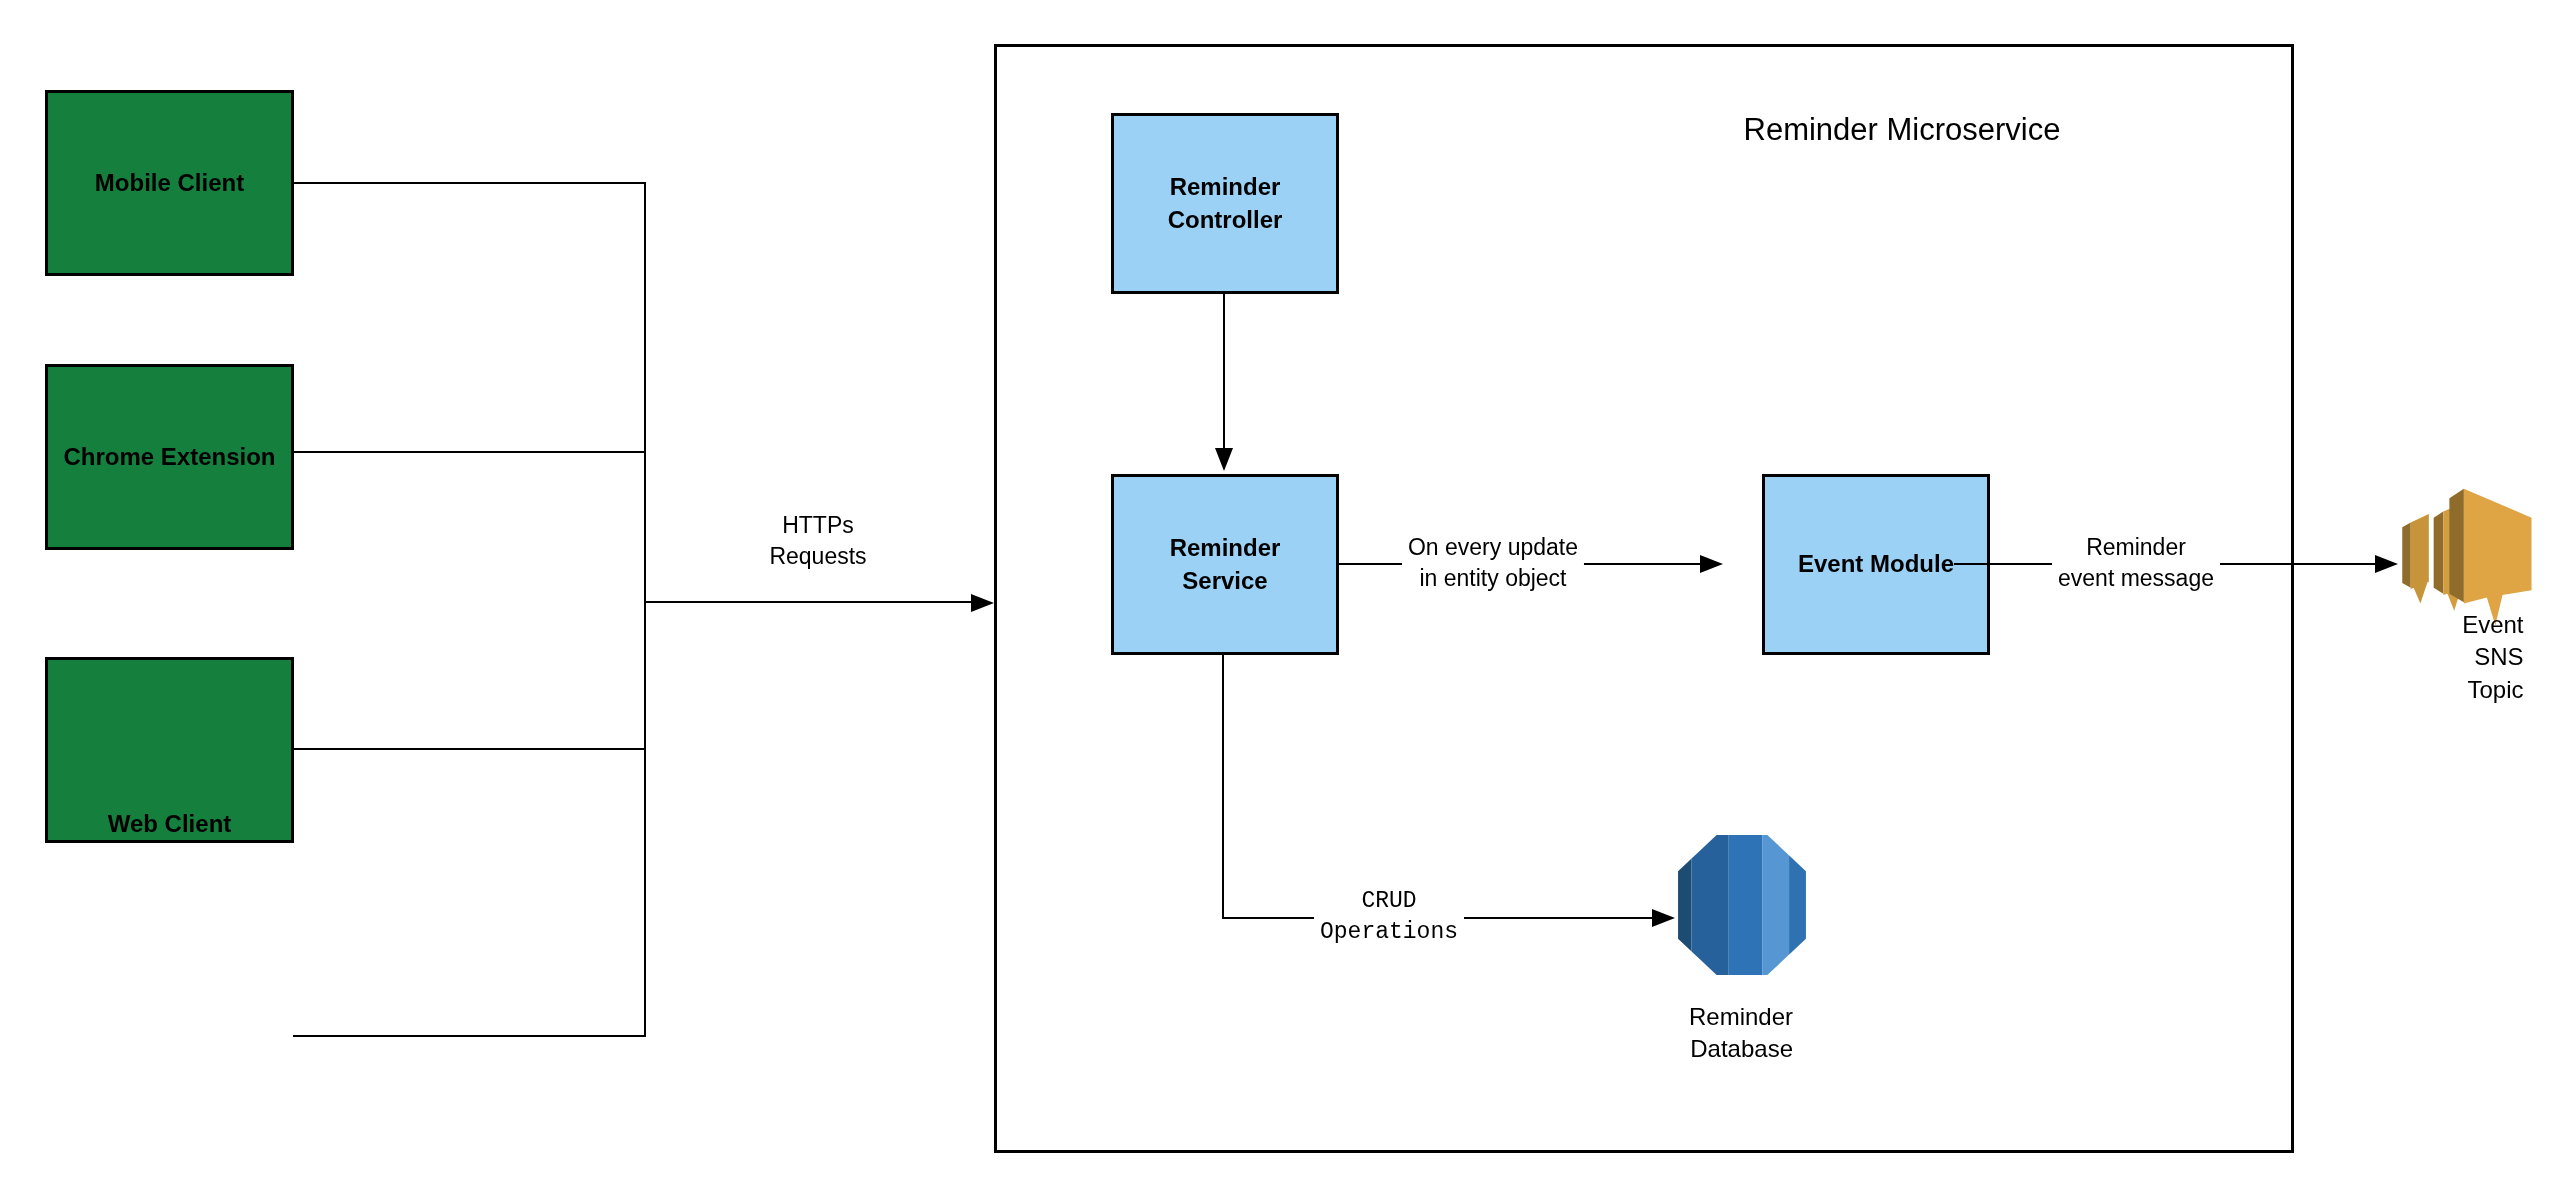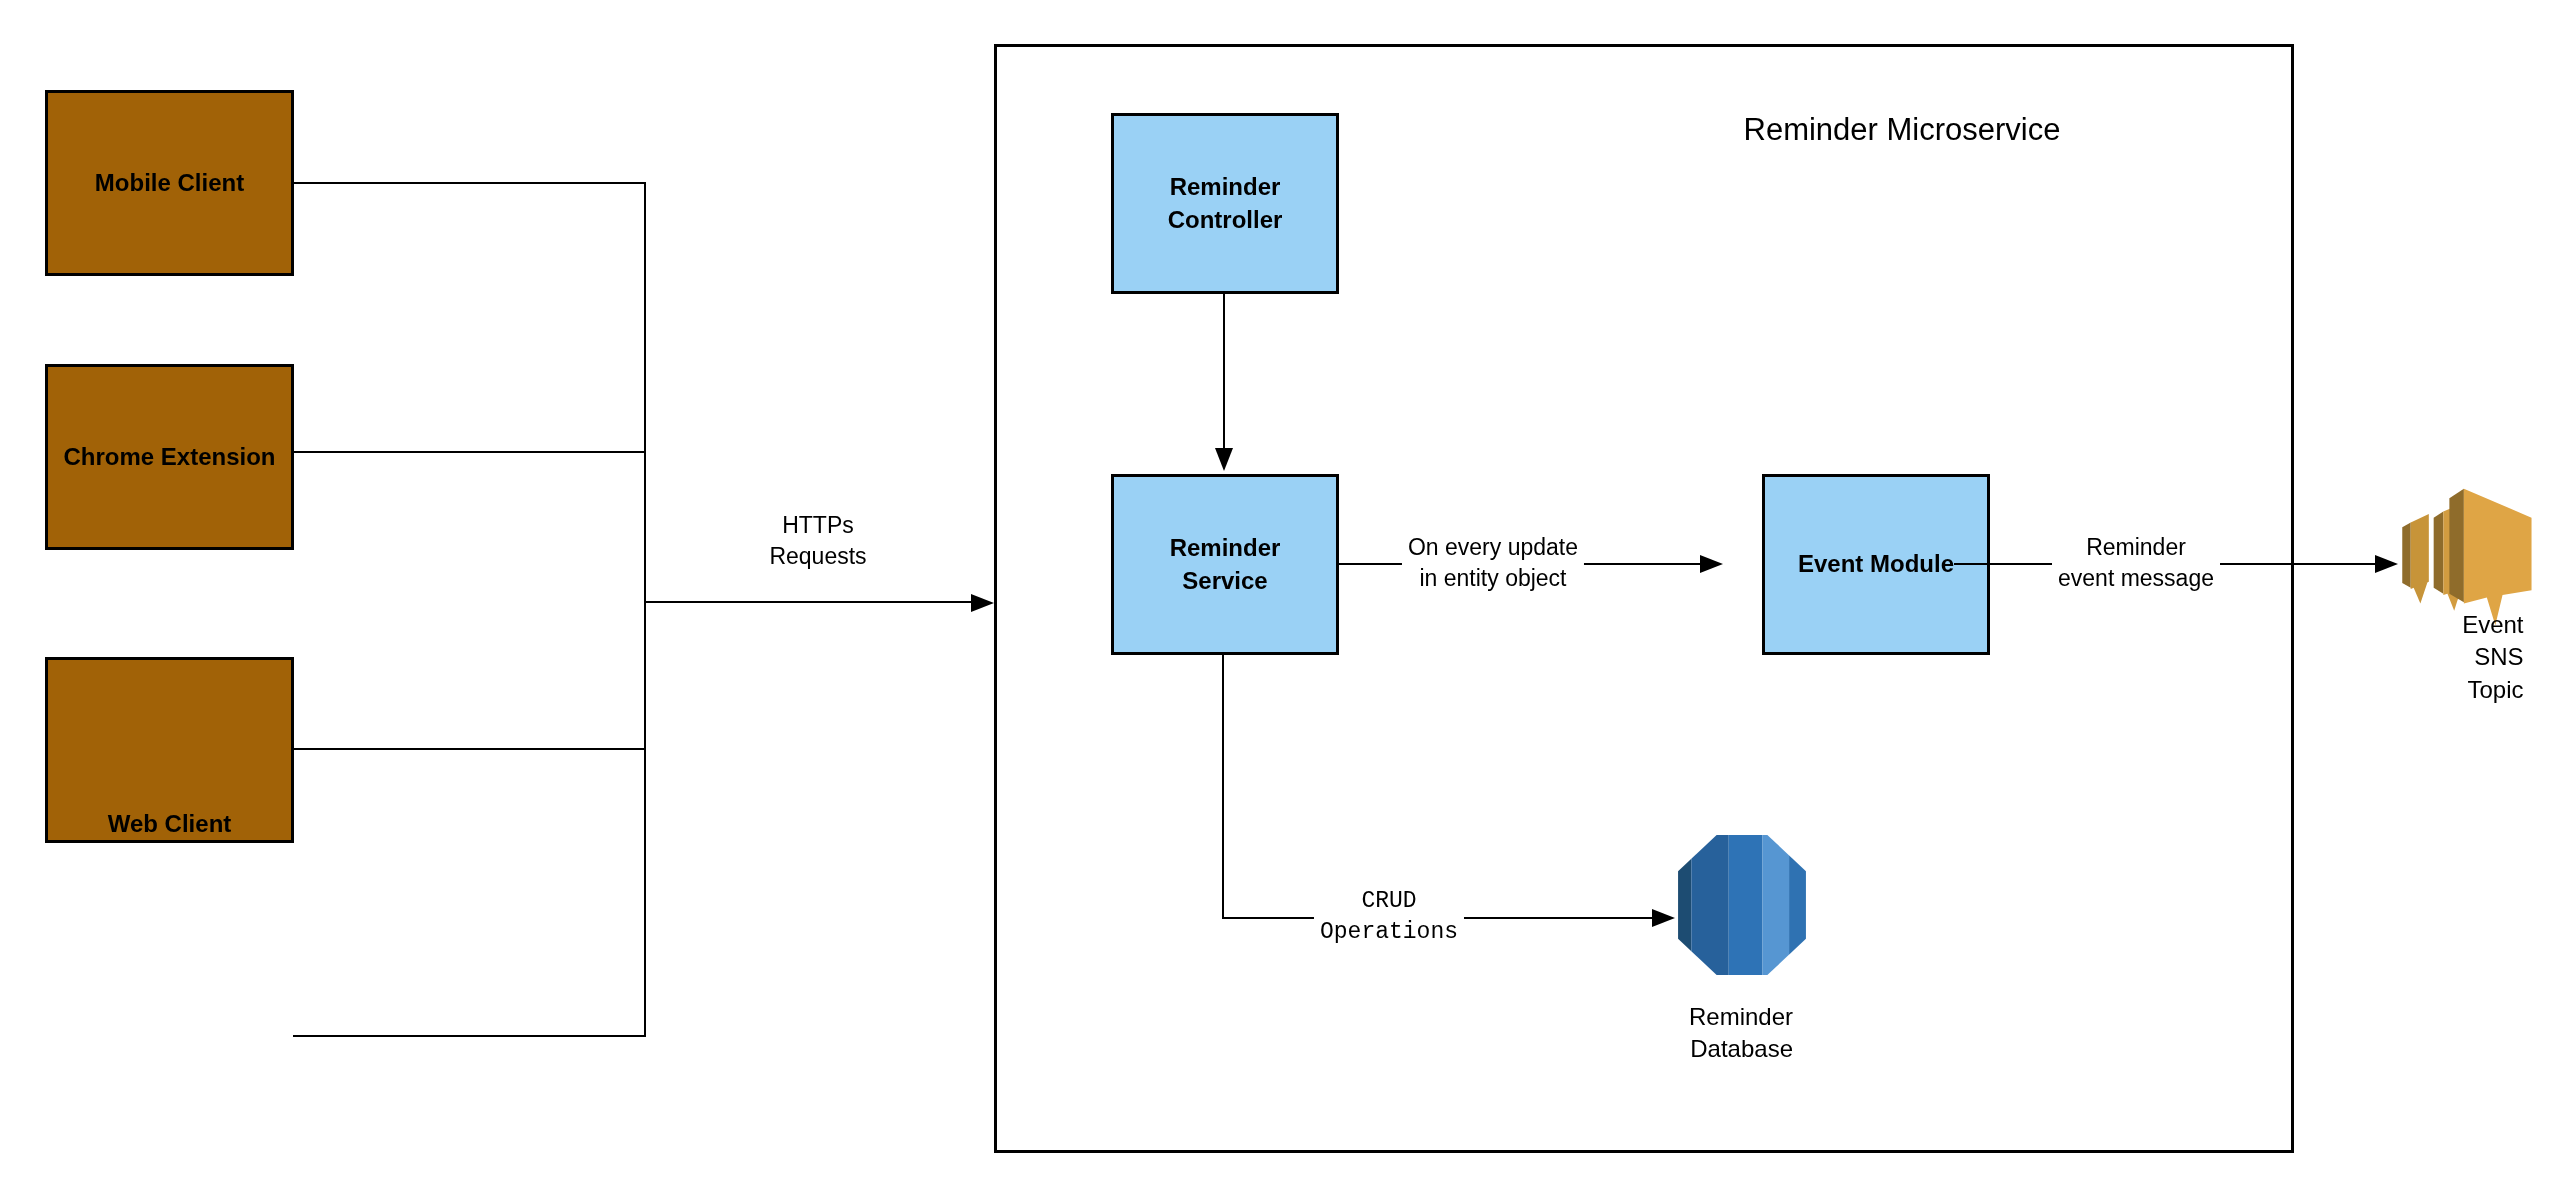--- a/index.html
+++ b/index.html
@@ -14,21 +14,21 @@
   }
   .node {
     position: absolute;
     box-sizing: border-box;
     border: 3px solid #000000;
     display: flex;
     align-items: center;
     justify-content: center;
     text-align: center;
   }
-  .client-node { background: #a16207; width: 249px; height: 186px; left: 45px; }
+  .client-node { background: #15803d; width: 249px; height: 186px; left: 45px; }
   .module-node { background: #9AD1F5; width: 228px; height: 181px; }
   .node-label {
     font-weight: 700;
     font-size: 24px;
     line-height: 1.35;
     white-space: pre-line;
   }
   .container-box {
     position: absolute;
     box-sizing: border-box;

